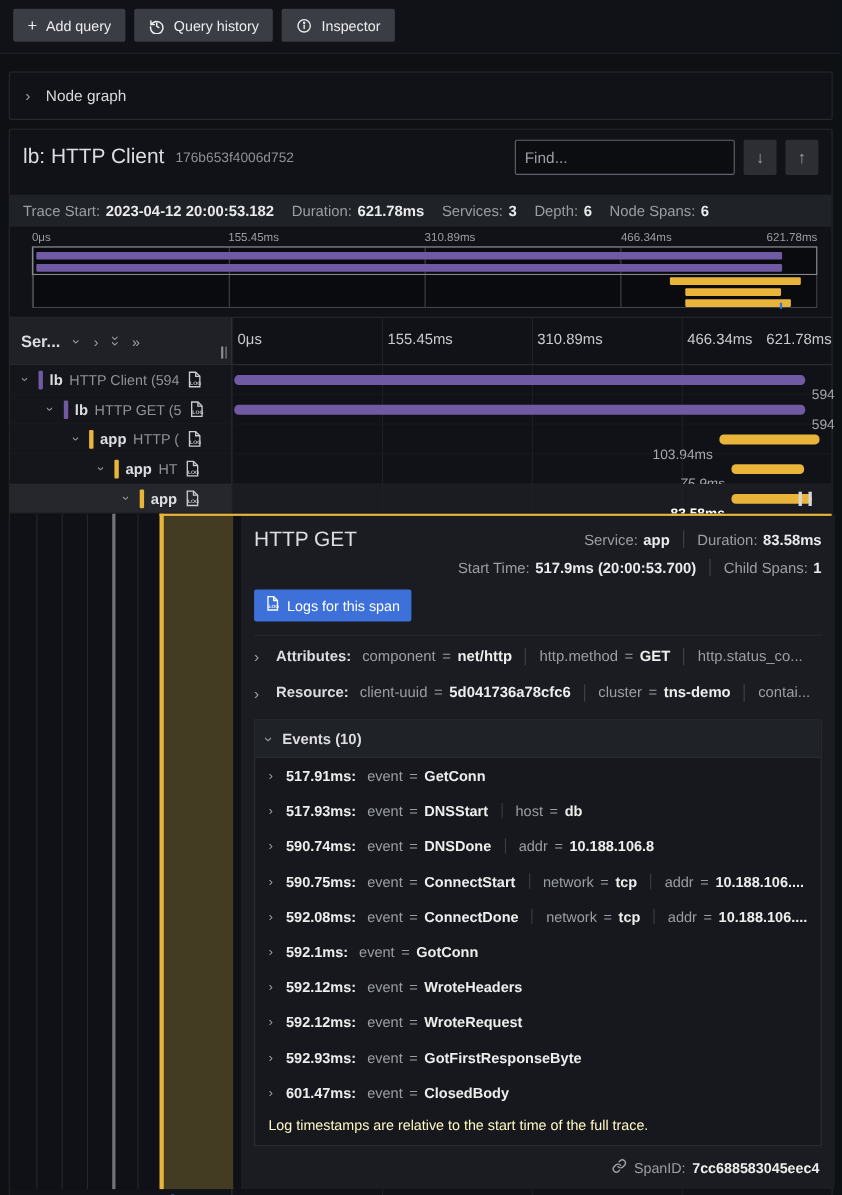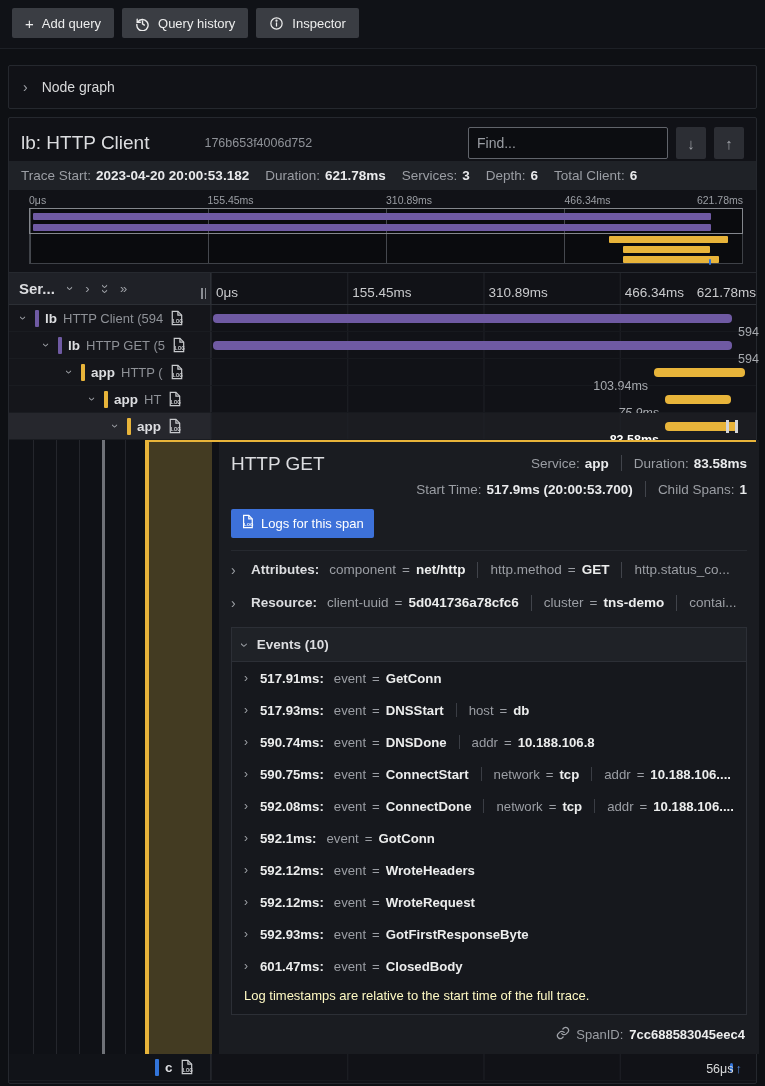--- a/index.html
+++ b/index.html
@@ -17,21 +17,21 @@
   
   .panel { margin:0 8px; border:1px solid #25282e; border-radius:2px; background:#111217; }
   .nodegraph { margin-top:16px; height:44px; display:flex; align-items:center; gap:14px; padding:0 14px; cursor:pointer; }
   .nodegraph .ng-title { font-size:14px; font-weight:500; color:#d8d9da; }
   .chev { color:#9da0a6; font-size:14px; line-height:1; display:inline-block; }
   .rot90 { transform:rotate(90deg); }
 
   .trace { margin-top:8px; margin-bottom:0; padding-bottom:2px; }
 
   
-  .trace-header { display:flex; align-items:center; padding:9px 12px 2px;gap:45px; }
+  .trace-header { display:flex; align-items:center; padding:9px 12px 18px; }
   .trace-title { font-size:19px; font-weight:500; color:#dcdde0; }
   .trace-id { font-size:12.5px; color:#8f9298; margin-left:10px; }
   .find-wrap { margin-left:auto; display:flex; align-items:center; gap:8px; }
   .find-wrap input { width:200px; height:32px; background:#0c0d11; border:1px solid #61646b; border-radius:2px;
                      color:#d8d9da; font-family:inherit; font-size:14px; padding:0 8px; }
   .find-wrap input::placeholder { color:#9b9ea4; }
   .iconbtn { width:30px; height:32px; background:#2c2e34; border:none; border-radius:2px; color:#9da0a6;
              font-size:15px; cursor:pointer; font-family:inherit; }
 
   
@@ -43,21 +43,21 @@
   
   .minimap { padding:4px 13px 6px 20px; }
   .mm-ticks { position:relative; height:14px; font-size:10.5px; color:#9b9ea4; }
   .mm-ticks span { position:absolute; top:0; }
   .mm-canvas { position:relative; height:56px; background:#0a0b0e; border:1px solid #3f4248;
                background-image:linear-gradient(to right,#45484e 1px,transparent 1px); background-size:25% 100%; }
   .mm-bar { position:absolute; border-radius:1px; }
   .mm-viewport { position:absolute; left:-1px; right:-1px; top:-1px; height:26px; border:1px solid #84878d; }
 
   
-  .tbl-header { display:flex; height:33px; border-top:1px solid #26292f; border-bottom:1px solid #2c2f35; margin-top:2px; }
+  .tbl-header { display:flex; height:44px; border-top:1px solid #26292f; border-bottom:1px solid #2c2f35; margin-top:2px; }
   .tbl-left { width:202px; flex:none; background:#1f2127; border-right:1px solid #2c2f35; position:relative;
               display:flex; align-items:center; gap:13px; padding:0 10px; }
   .tbl-left .hdr-title { font-size:15px; font-weight:700; color:#dcdde0; white-space:nowrap; }
   .hdr-ico { color:#9da0a6; font-size:13px; cursor:pointer; }
   .dbl { display:inline-flex; flex-direction:column; line-height:5px; }
   .resizer { position:absolute; right:4px; bottom:5px; display:flex; gap:2px; cursor:col-resize; }
   .resizer i { width:1.5px; height:11px; background:#8a8d93; display:block; }
   .tbl-right { flex:1; position:relative; font-size:13.5px; color:#c9cacd;
                background-image:linear-gradient(to right,#212329 1px,transparent 1px); background-size:25% 100%; }
   .tbl-right span { position:absolute; top:12px; padding-left:5px; white-space:nowrap; }
@@ -175,25 +175,25 @@
       <span class="trace-title">lb: HTTP Client</span>
       <span class="trace-id">176b653f4006d752</span>
       <div class="find-wrap">
         <input placeholder="Find..." style="">
         <button class="iconbtn">↓</button>
         <button class="iconbtn">↑</button>
       </div>
     </div>
 
     <div class="trace-meta" id="trace-meta">
-        <span class="meta-item"><span class="k">Trace Start:</span><b>2023-04-20 20:00:53.182</b></span>
+        <span class="meta-item"><span class="k">Trace Start:</span><b>2023-04-12 20:00:53.182</b></span>
         <span class="meta-item"><span class="k">Duration:</span><b>621.78ms</b></span>
         <span class="meta-item"><span class="k">Services:</span><b>3</b></span>
         <span class="meta-item"><span class="k">Depth:</span><b>6</b></span>
-        <span class="meta-item"><span class="k">Total Client:</span><b>6</b></span>
+        <span class="meta-item"><span class="k">Node Spans:</span><b>6</b></span>
       </div>
 
     <div class="minimap">
       <div class="mm-ticks" id="mm-ticks">
           <span style="left: 0%;">0μs</span>
           <span style="left: 25%;">155.45ms</span>
           <span style="left: 50%;">310.89ms</span>
           <span style="left: 75%;">466.34ms</span>
           <span style="right: 0px; padding-left: 0px;">621.78ms</span>
         </div>

